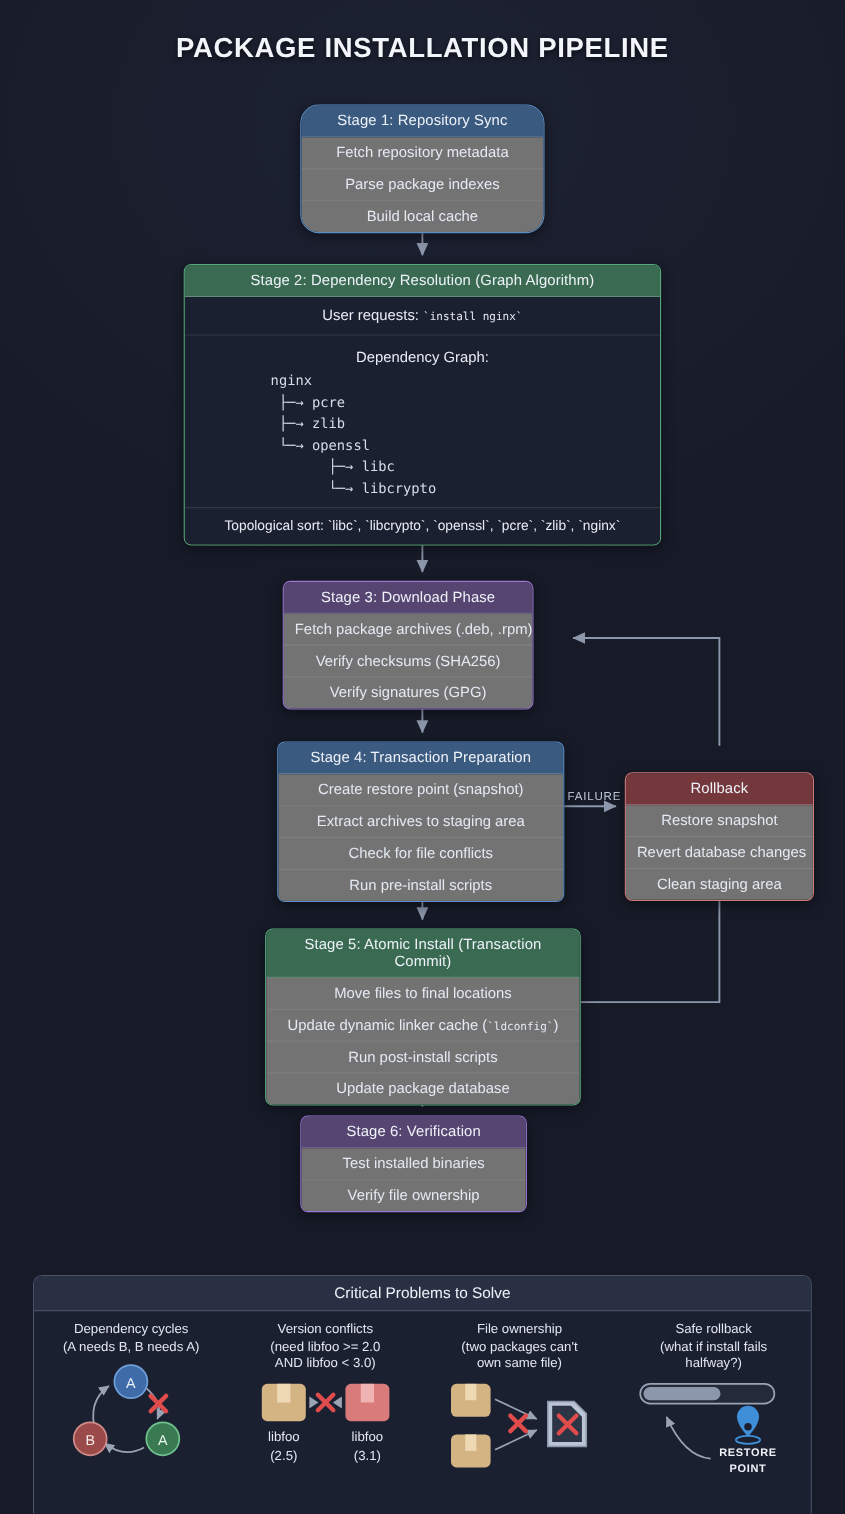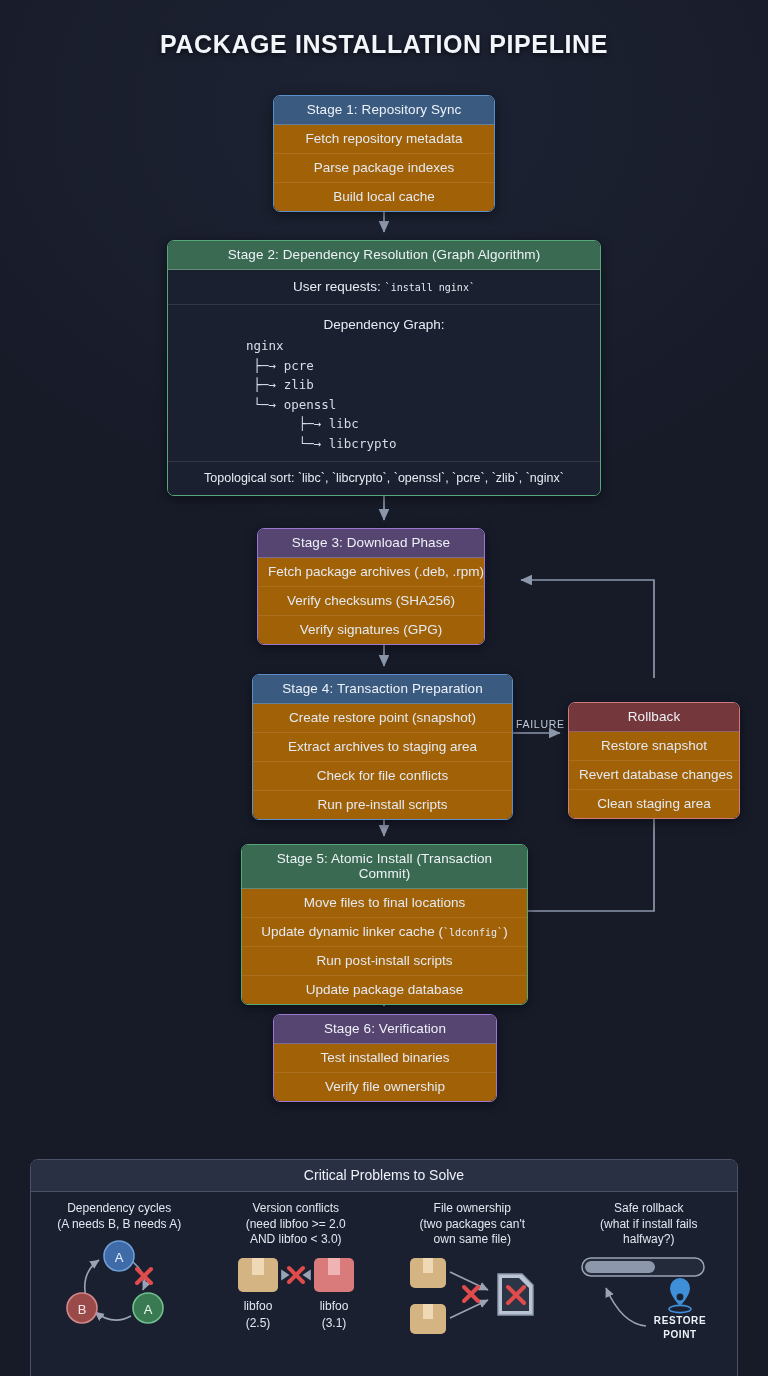--- a/index.html
+++ b/index.html
@@ -38,21 +38,21 @@
     box-shadow:0 3px 12px rgba(0,0,0,.45);
   }
   .card .hd{
     font-size:13.5px;
     text-align:center;
     padding:6px 8px 7px;
     color:#eef2f8;
     border-bottom:1.4px solid rgba(255,255,255,.22);
     letter-spacing:.1px;
   }
-  .card .rows{background:#a16207;}
+  .card .rows{background:#737373;}
   .row{
     font-size:13.5px;
     text-align:center;
     padding:6px 10px 7px;
     color:#e4e9f2;
     border-top:1px solid rgba(255,255,255,.085);
     white-space:nowrap;
   }
   .row:first-child{border-top:none;}
   code, .mono{
@@ -65,27 +65,27 @@
   .blue  {border-color:#5b8fc9;}
   .blue   .hd{background:#3a5a80;}
   .green {border-color:#55a877;}
   .green  .hd{background:#3a6b52;}
   .purple{border-color:#9b77d4;}
   .purple .hd{background:#554570;}
   .red   {border-color:#cf7a7a;}
   .red    .hd{background:#74383c;}
 
   
-  #stage1{left:273px;top:95px;width:222px;}
+  #stage1{left:273px;top:95px;width:222px;border-radius:17px;}
   #stage2{left:167px;top:240px;width:434px;}
   #stage3{left:257px;top:528px;width:228px;}
   #stage4{left:252px;top:674px;width:261px;}
   #rollback{left:568px;top:678px;width:172px;margin-top:24px;}
   #stage5{left:241px;top:844px;width:287px;}
-  #stage6{left:273px;top:1014px;width:224px;}
+  #stage6{left:273px;top:1014px;width:206px;}
 
   
   .s2body{background:#1b2030;padding:0 0 6px;}
   .s2req{
     font-size:13.5px;text-align:center;padding:9px 8px 10px;
     border-bottom:1px solid rgba(255,255,255,.10);
   }
   .s2graphlabel{font-size:13.5px;text-align:center;padding:12px 8px 3px;}
   .s2tree{
     font-family:"DejaVu Sans Mono", monospace;

